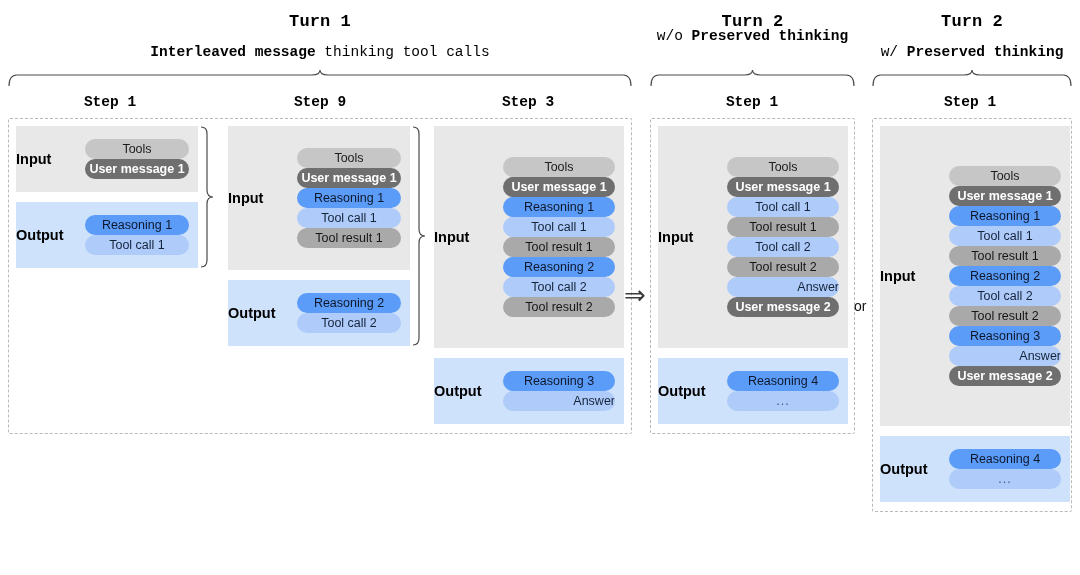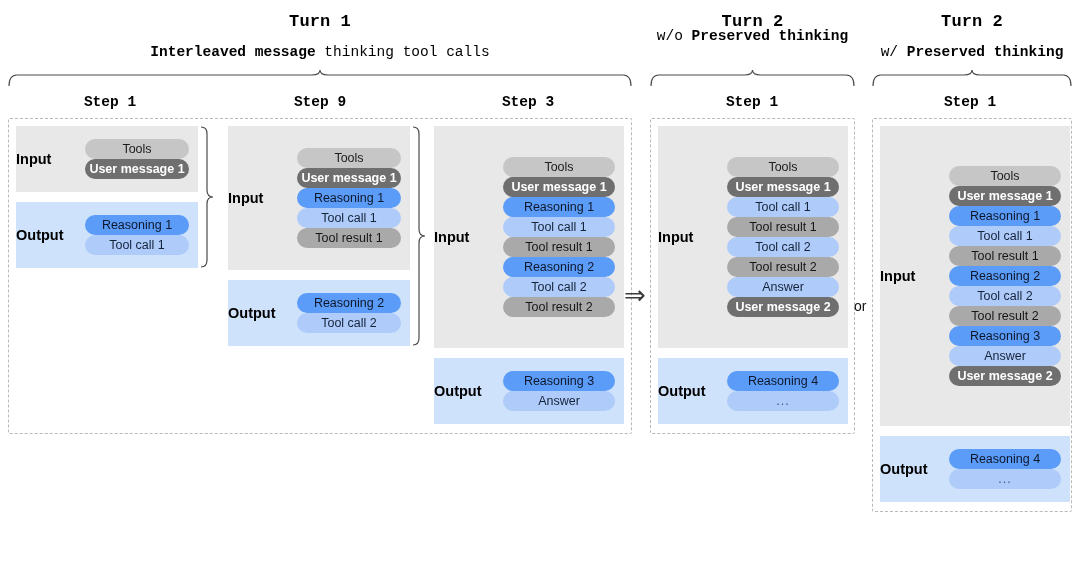--- a/index.html
+++ b/index.html
@@ -67,21 +67,21 @@
     font-size:12.5px;
     white-space:nowrap;
     overflow:hidden;
     color:#1a1a1a;
   }
   .p-tools{background:#c6c6c6;color:#1c1c1c;}
   .p-user{background:#6f6f6f;color:#ffffff;font-weight:bold;}
   .p-reason{background:#5b9cf8;color:#0f172a;}
   .p-toolcall{background:#aecbfa;color:#16243a;}
   .p-toolresult{background:#a9a9a9;color:#161616;}
-  .p-answer{background:#aecbfa;color:#16243a;}
+  .p-answer{background:#aecbfa;color:#16243a;text-align:right;}
   .p-ellipsis{background:#aecbfa;color:#3c577f;letter-spacing:1px;}
 
   
   .brace-v{position:absolute;}
   .brace-h{position:absolute;}
   .arrow-glyph{
     position:absolute;
     font-size:26px;line-height:1;
     color:#3a3a3a;
   }

